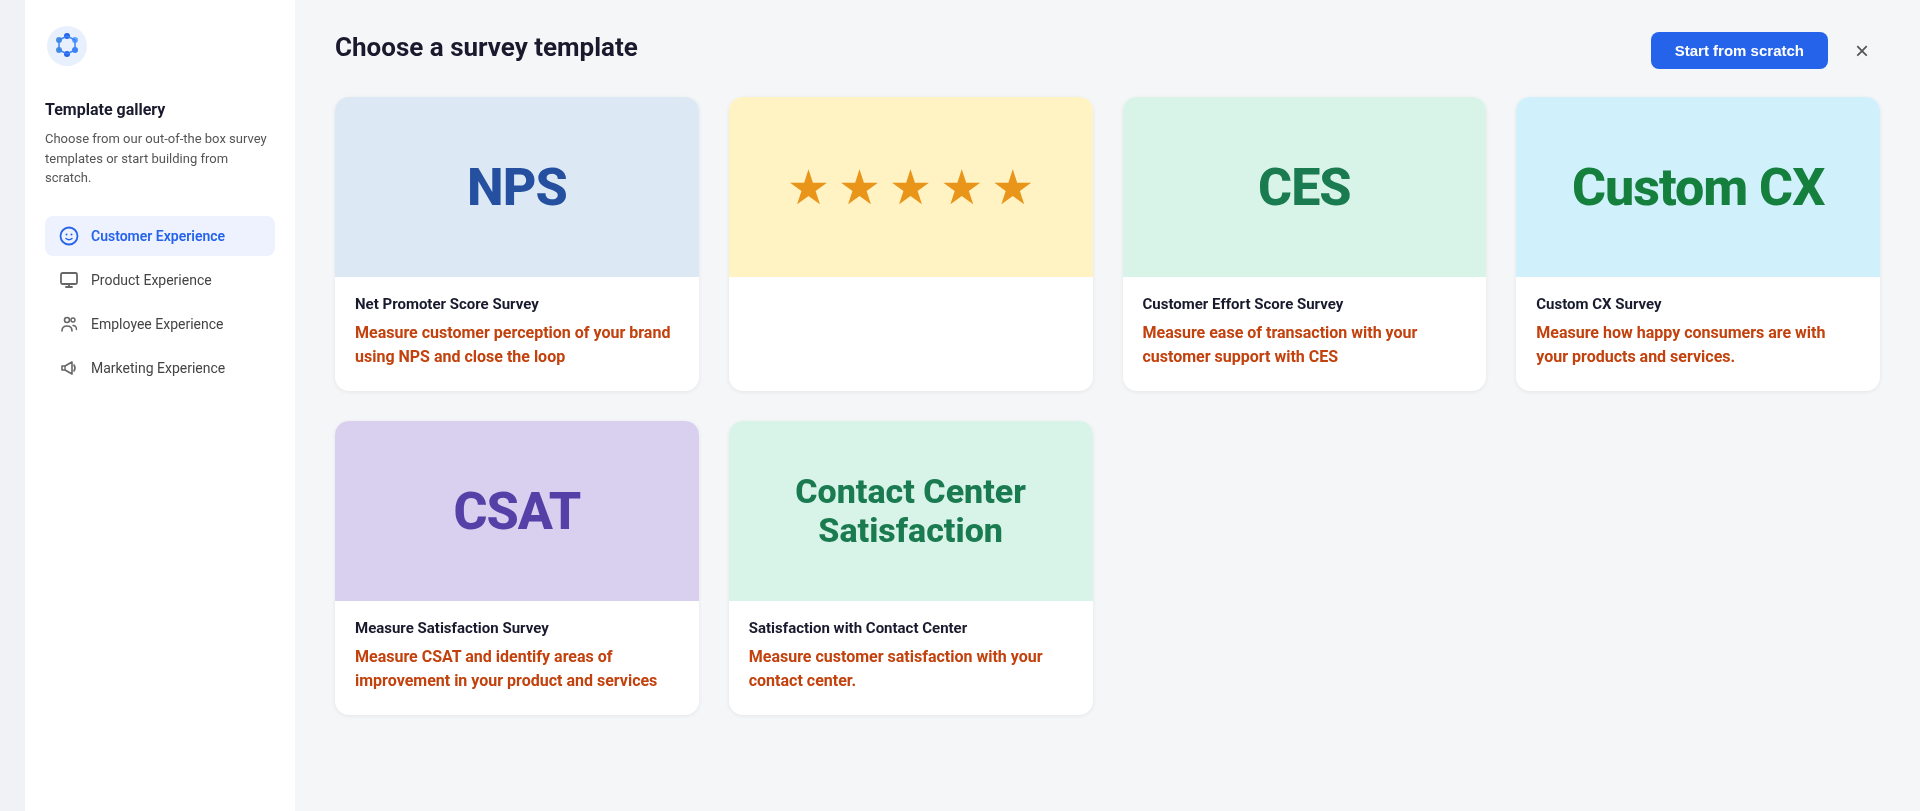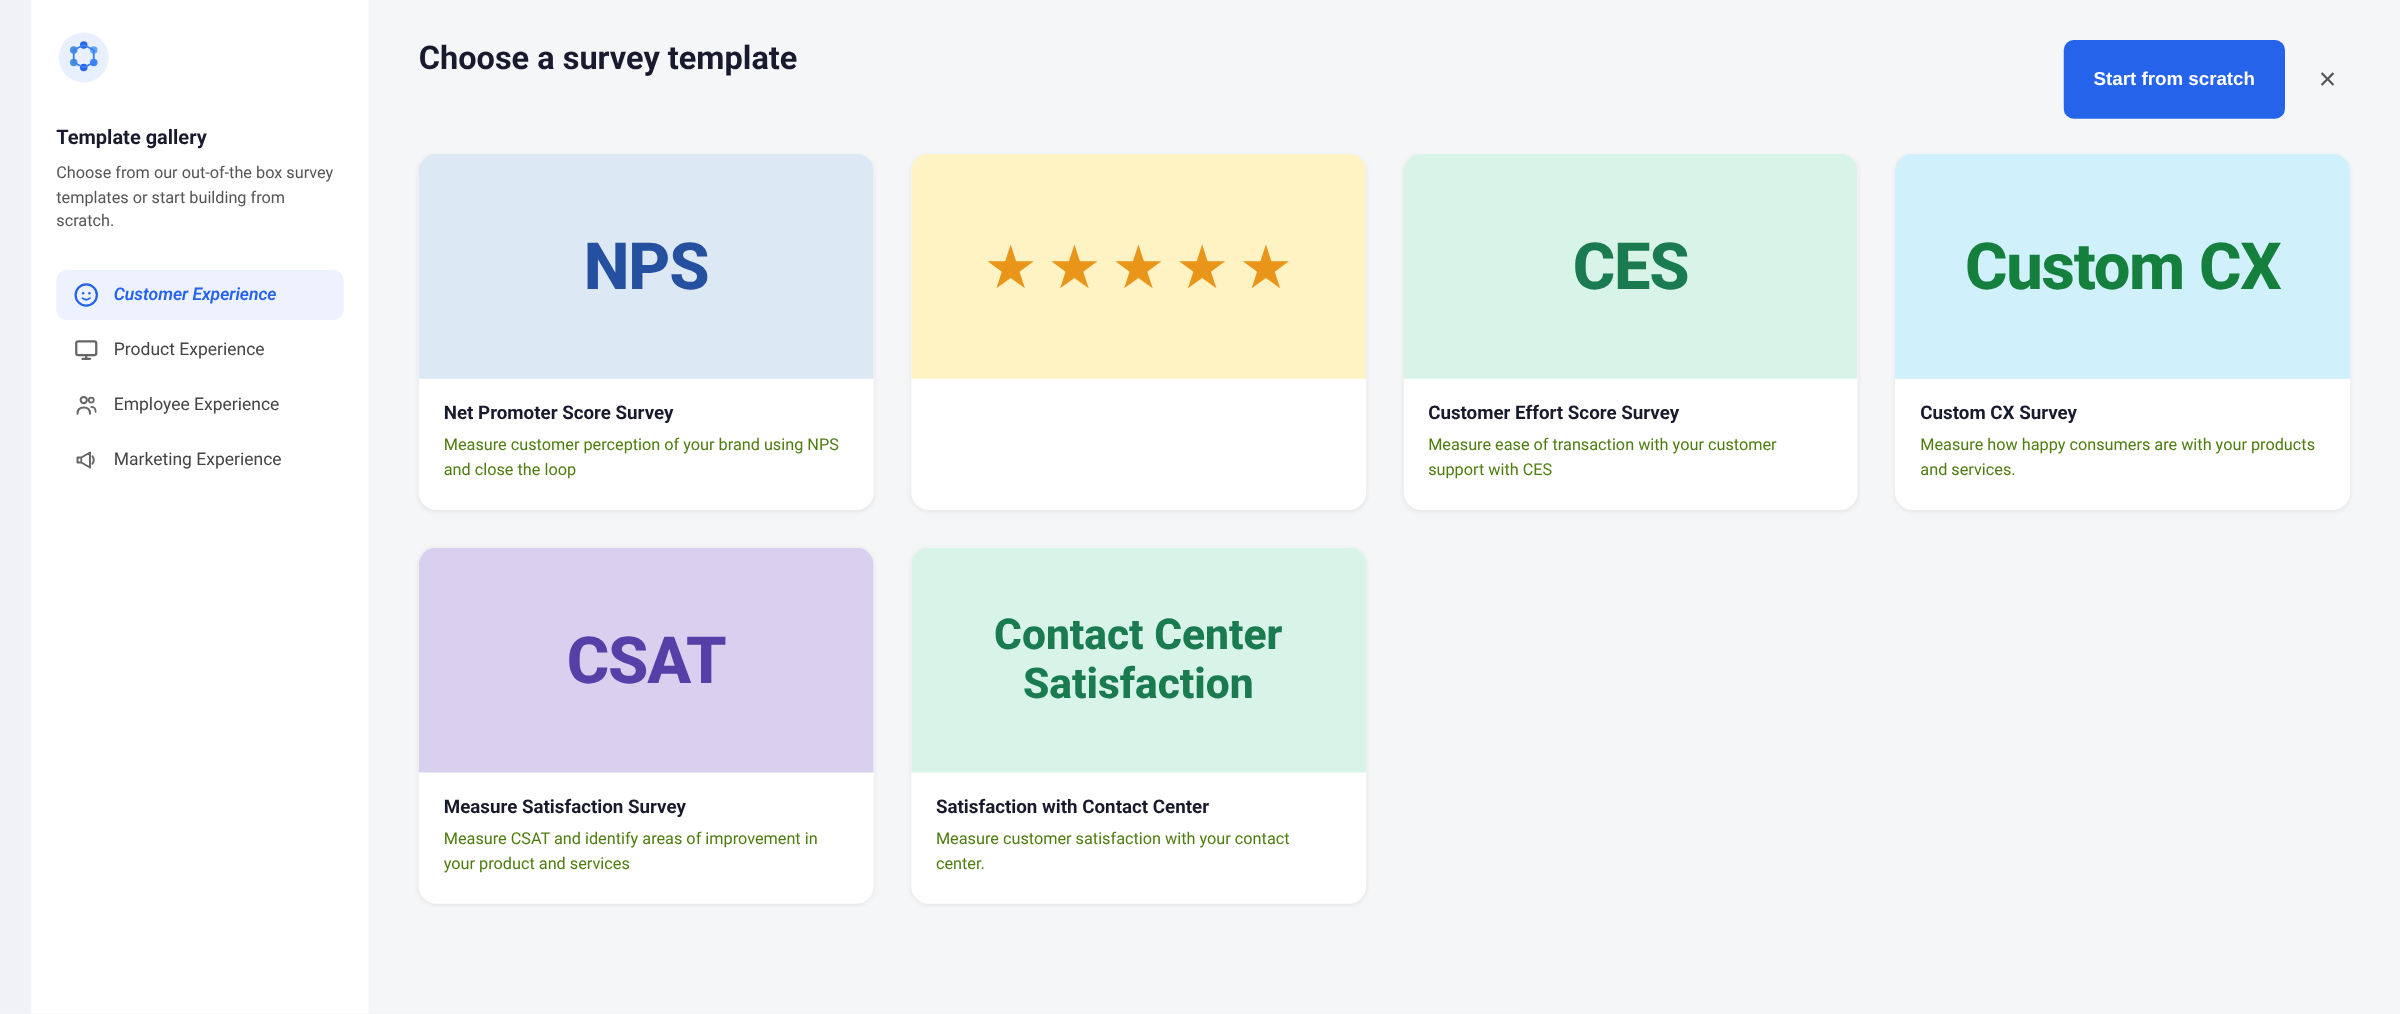--- a/index.html
+++ b/index.html
@@ -55,21 +55,20 @@
       border-radius: 8px;
       cursor: pointer;
       font-size: 14px;
       color: #444;
       transition: background 0.15s;
     }
     .nav-item.active {
       background: #eef2ff;
       color: #2563eb;
       font-weight: 600;
-      font-style: italic;
     }
     .nav-item .nav-icon {
       width: 20px;
       height: 20px;
       display: flex;
       align-items: center;
       justify-content: center;
       flex-shrink: 0;
     }
 
@@ -93,21 +92,21 @@
     .header-actions {
       display: flex;
       align-items: center;
       gap: 16px;
     }
     .btn-start-scratch {
       background: #2563eb;
       color: #fff;
       border: none;
       border-radius: 8px;
-      padding: 23px 24px;
+      padding: 10px 24px;
       font-size: 15px;
       font-weight: 600;
       cursor: pointer;
     }
     .close-btn {
       background: none;
       border: none;
       cursor: pointer;
       font-size: 24px;
       color: #555;
@@ -148,23 +147,24 @@
     .card-body {
       padding: 18px 20px 22px;
     }
     .card-survey-title {
       font-size: 15px;
       font-weight: 700;
       color: #1a1a2e;
       margin-bottom: 8px;
     }
     .card-survey-desc {
-      font-size: 13px;
-      color: #4d7c0f;
+      font-size: 16px;
+      color: #c2410c;
       line-height: 1.5;
+      font-weight: bold;
     }
 
     
     .banner-nps { background: #dde8f5; }
     .banner-star { background: #fff3c4; }
     .banner-ces { background: #d8f3e8; }
     .banner-customcx { background: #d0f0fb; }
     .banner-csat { background: #d9d0f0; }
     .banner-contact { background: #d8f3e8; }
 

